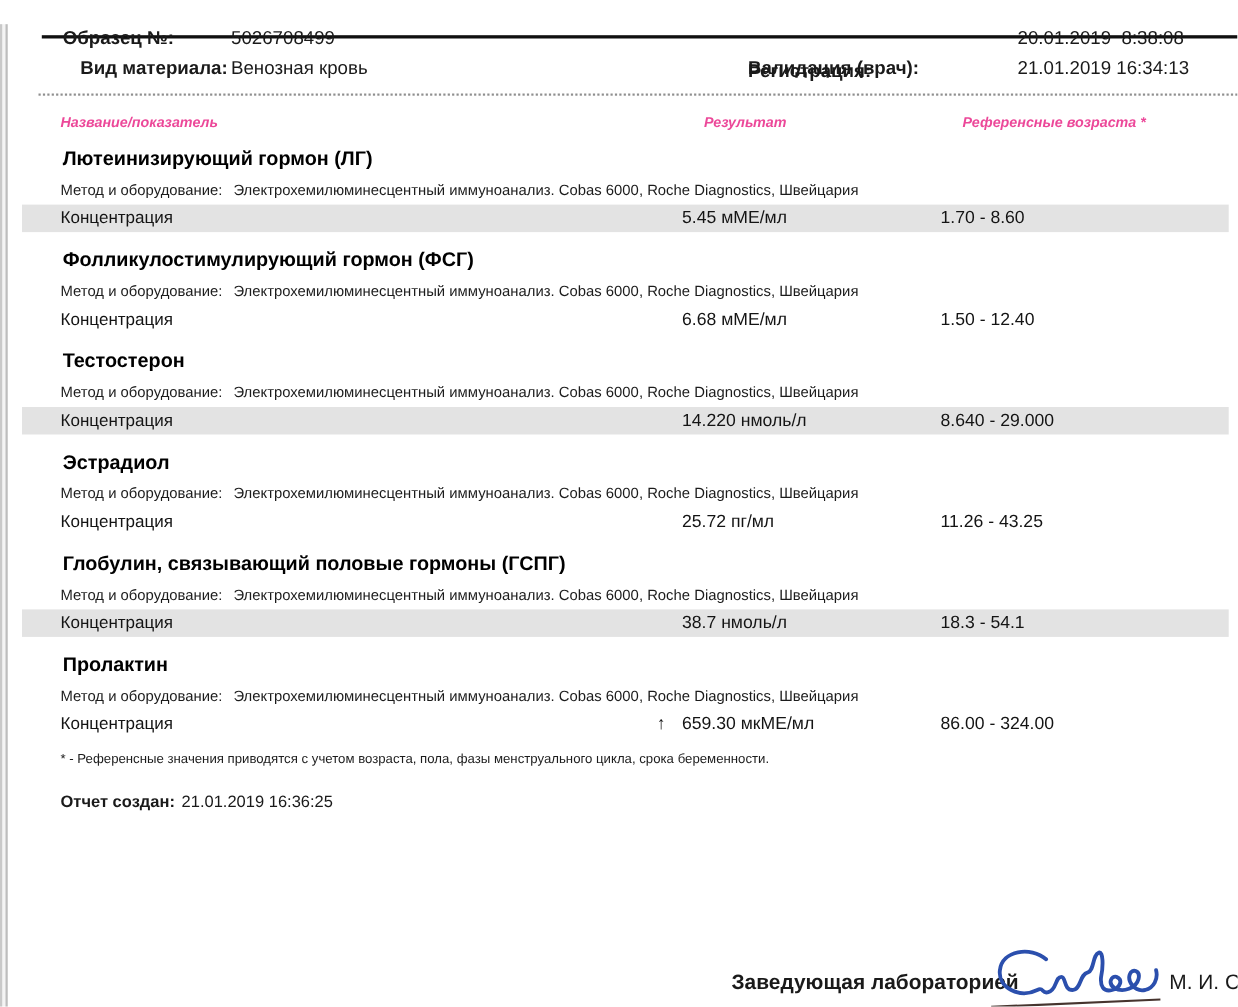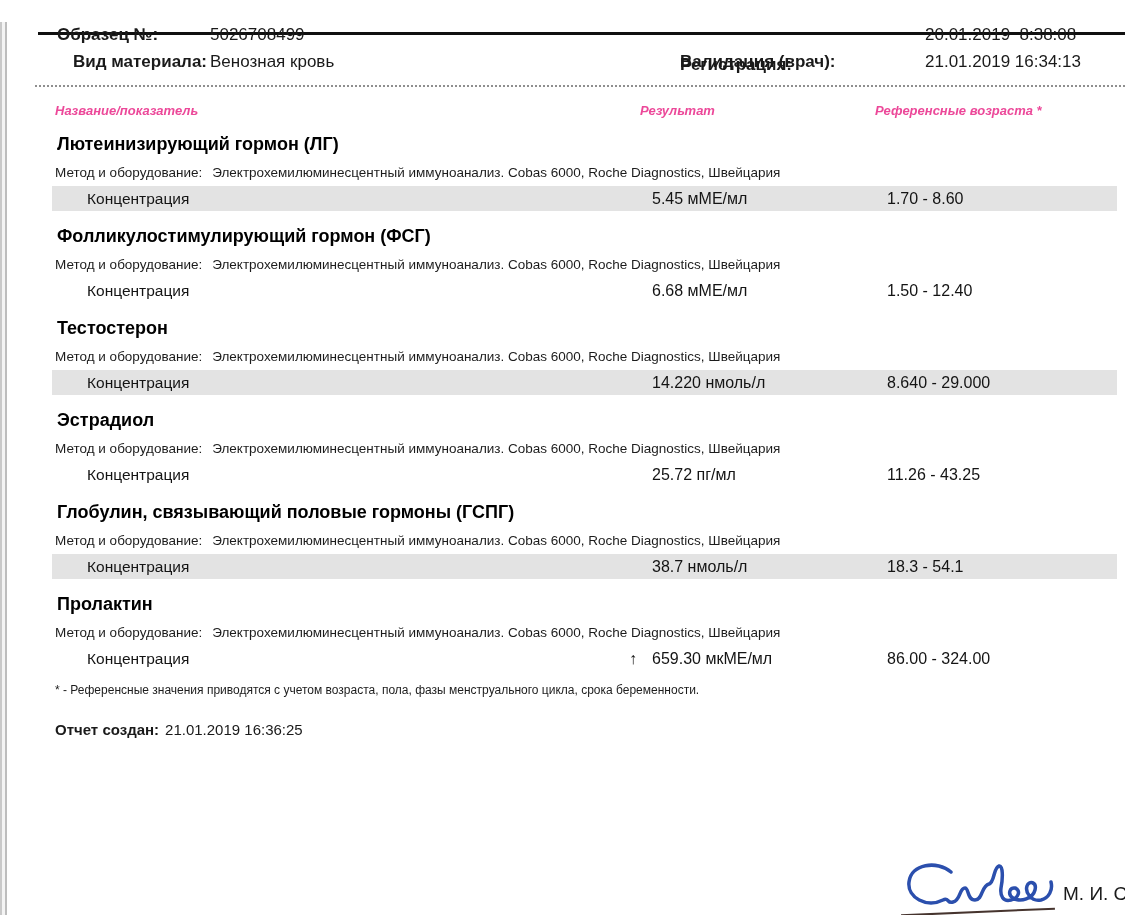--- a/index.html
+++ b/index.html
@@ -53,21 +53,21 @@
 
   
   .test-section { margin-top: 14px; }
   .sec-title {
     margin: 0 0 0 57px; font-size: 18px; line-height: 22px; font-weight: bold; color: #000;
     white-space: nowrap;
   }
   .method-line { margin: 11px 0 0 55px; font-size: 13.5px; line-height: 14px; color: #1c1c1c; white-space: nowrap; }
   .method-label { margin-right: 10px; }
   .conc-row {
-    position: relative; margin-top: 6px; margin-left: 52px; margin-right: 8px;
+    position: relative; margin-top: 6px; margin-left: 20px; margin-right: 8px;
     height: 25px; line-height: 25px; font-size: 15.5px; color: #141414;
   }
   .conc-row.shaded { background: #e3e3e3; }
   .row-label { padding-left: 35px; }
   .flag   { position: absolute; left: 577px; top: 0; font-size: 16px; }
   .result { position: absolute; left: 600px; top: 0; font-size: 16px; white-space: nowrap; }
   .reference { position: absolute; left: 835px; top: 0; font-size: 16px; white-space: nowrap; }
 
   .footnote { margin: 12px 0 0 55px; font-size: 12px; line-height: 14px; color: #1c1c1c; white-space: nowrap; }
 
@@ -192,20 +192,21 @@
 
   </main>
 
   <div class="footnote">* - Референсные значения приводятся с учетом возраста, пола, фазы менструального цикла, срока беременности.</div>
 
   <div class="report-line">
     <span class="lbl">Отчет создан:</span><span>21.01.2019 16:36:25</span>
   </div>
 
   <div class="footer">
+    <span class="footer-label">Заведующая лабораторией</span>
     <span class="sig-wrap">
       <svg width="168" height="64" viewBox="0 0 168 62" xmlns="http://www.w3.org/2000/svg">
         <path d="M52 14 C38 2 12 6 10 24 C8 40 28 50 44 42 C50 39 48 46 54 44 C62 42 60 30 66 30 C70 30 68 42 76 42 C84 42 82 28 90 26 C96 24 94 10 100 8 C104 7 104 20 102 30 C101 38 104 44 112 42 C120 40 122 32 116 30 C111 29 108 36 114 40 C122 45 134 40 136 32 C138 24 130 22 128 28 C126 34 132 44 142 42 C150 40 154 32 152 24" fill="none" stroke="#2b4fad" stroke-width="3.5" stroke-linecap="round"></path>
       </svg>
       <span class="sig-underline"></span>
     </span>
     <span class="footer-suffix">М. И. С</span>
   </div>
 </div>
 

